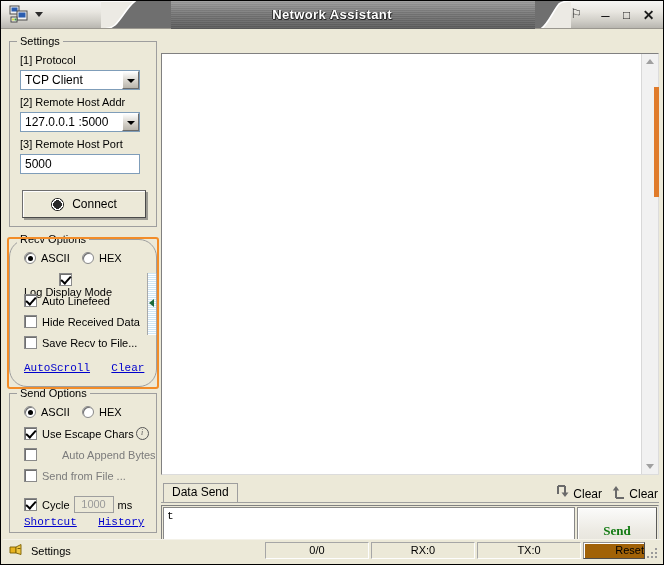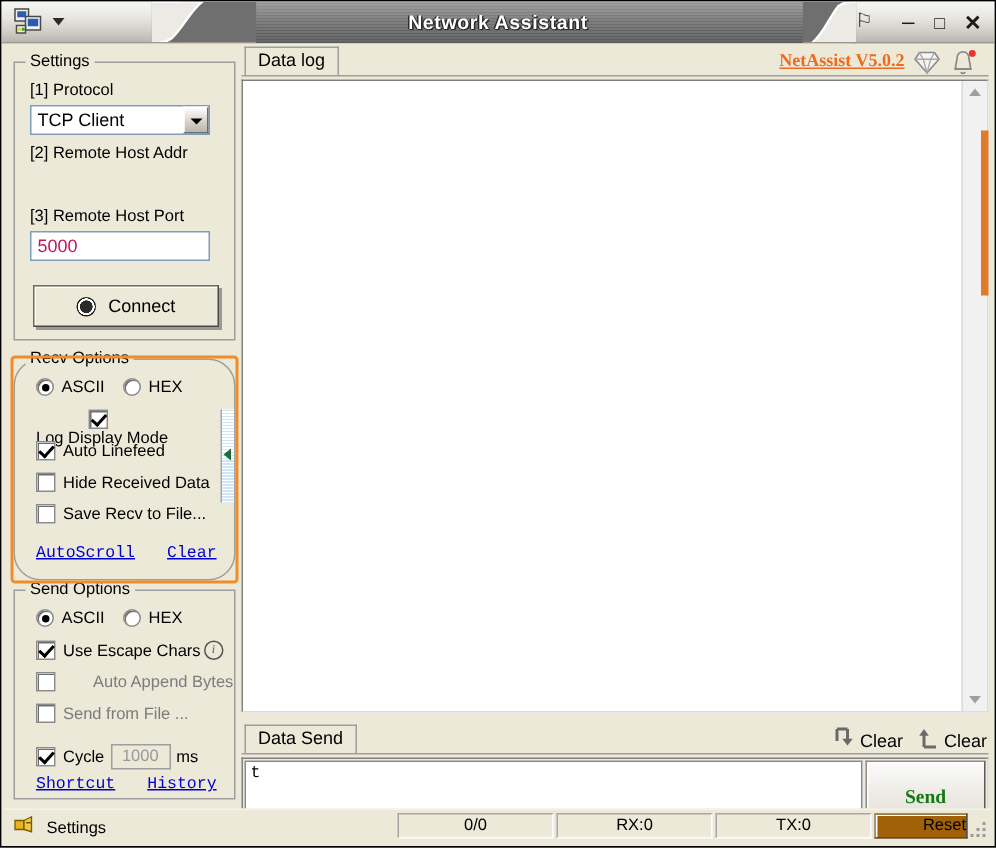--- a/index.html
+++ b/index.html
@@ -192,21 +192,21 @@
     border-right: 4px solid transparent;
     border-top: 4px solid #000;
   }
   .textbox {
     position: absolute;
     height: 20px;
     border: 1px solid #7f9db9;
     background: #fff;
     box-sizing: border-box;
     font-size: 12px;
-    color: #be185d;
+    color: #000000;
     padding: 2px 0 0 4px;
     overflow: hidden;
     white-space: nowrap;
   }
 
   
   #connect-btn {
     position: absolute;
     left: 12px; top: 148px;
     width: 124px; height: 28px;
@@ -588,20 +588,24 @@
       <div class="groupbox" id="gb-settings">
         <div class="gb-title">Settings</div>
 
         <div class="fieldlabel" style="left:10px; top:12px;text-align:right;">[1] Protocol</div>
         <div class="combo" style="left:10px; top:28px; width:120px;">
           <div class="ctext">TCP Client</div>
           <div class="cbtn"></div>
         </div>
 
         <div class="fieldlabel" style="left:10px; top:54px;">[2] Remote Host Addr</div>
+        <div class="combo" style="left:10px; top:70px; width:120px;">
+          <div class="ctext">127.0.0.1 :5000</div>
+          <div class="cbtn"></div>
+        </div>
 
         <div class="fieldlabel" style="left:10px; top:96px;">[3] Remote Host Port</div>
         <div class="textbox" style="left:10px; top:112px; width:120px;">5000</div>
 
         <div id="connect-btn">
           <span class="conn-dot"></span>
           <span>Connect</span>
         </div>
       </div>
 
@@ -679,42 +683,20 @@
           <span class="lnk" style="margin-left:18px;">History</span>
         </div>
       </div>
 
     </div>
 
     <div id="splitter"></div>
 
     <div id="rightcol">
 
-      <div class="tabstrip" style="top:0;">
-        <div class="tab">Data log</div>
-        <div class="tab-underline"></div>
-
-        <div id="brandwrap">NetAssist V5.0.2</div>
-
-        <div id="gem-icon">
-          <svg width="18" height="17" viewBox="0 0 18 17">
-            <path d="M4,2 L14,2 L17,6.5 L9,15.5 L1,6.5 Z" fill="#f4f4f4" stroke="#8a8a8a" stroke-width="1.1"></path>
-            <path d="M1,6.5 L17,6.5 M4,2 L6.5,6.5 L9,15.5 L11.5,6.5 L14,2" fill="none" stroke="#a8a8a8" stroke-width="0.9"></path>
-          </svg>
-        </div>
-
-        <div id="bell-icon">
-          <svg width="20" height="18" viewBox="0 0 20 18">
-            <path d="M4,13 C4,9 5,8 5,6 C5,3.2 6.8,1.6 9,1.6 C11.2,1.6 13,3.2 13,6 C13,8 14,9 14,13 Z" fill="none" stroke="#8a8a8a" stroke-width="1.2" stroke-linejoin="round"></path>
-            <path d="M3.2,13 L14.8,13" stroke="#8a8a8a" stroke-width="1.2"></path>
-            <path d="M7.6,15 C7.9,16.2 10.1,16.2 10.4,15" fill="none" stroke="#8a8a8a" stroke-width="1.2"></path>
-            <circle cx="15.2" cy="2.6" r="2.3" fill="#e8352a"></circle>
-          </svg>
-        </div>
-      </div>
 
       <div id="logwrap">
         <div id="logtext"></div>
         <div class="vscroll">
           <div class="sb-arrow up"></div>
           <div class="sb-arrow down"></div>
         </div>
       </div>
 
       <div id="sendtabstrip">

